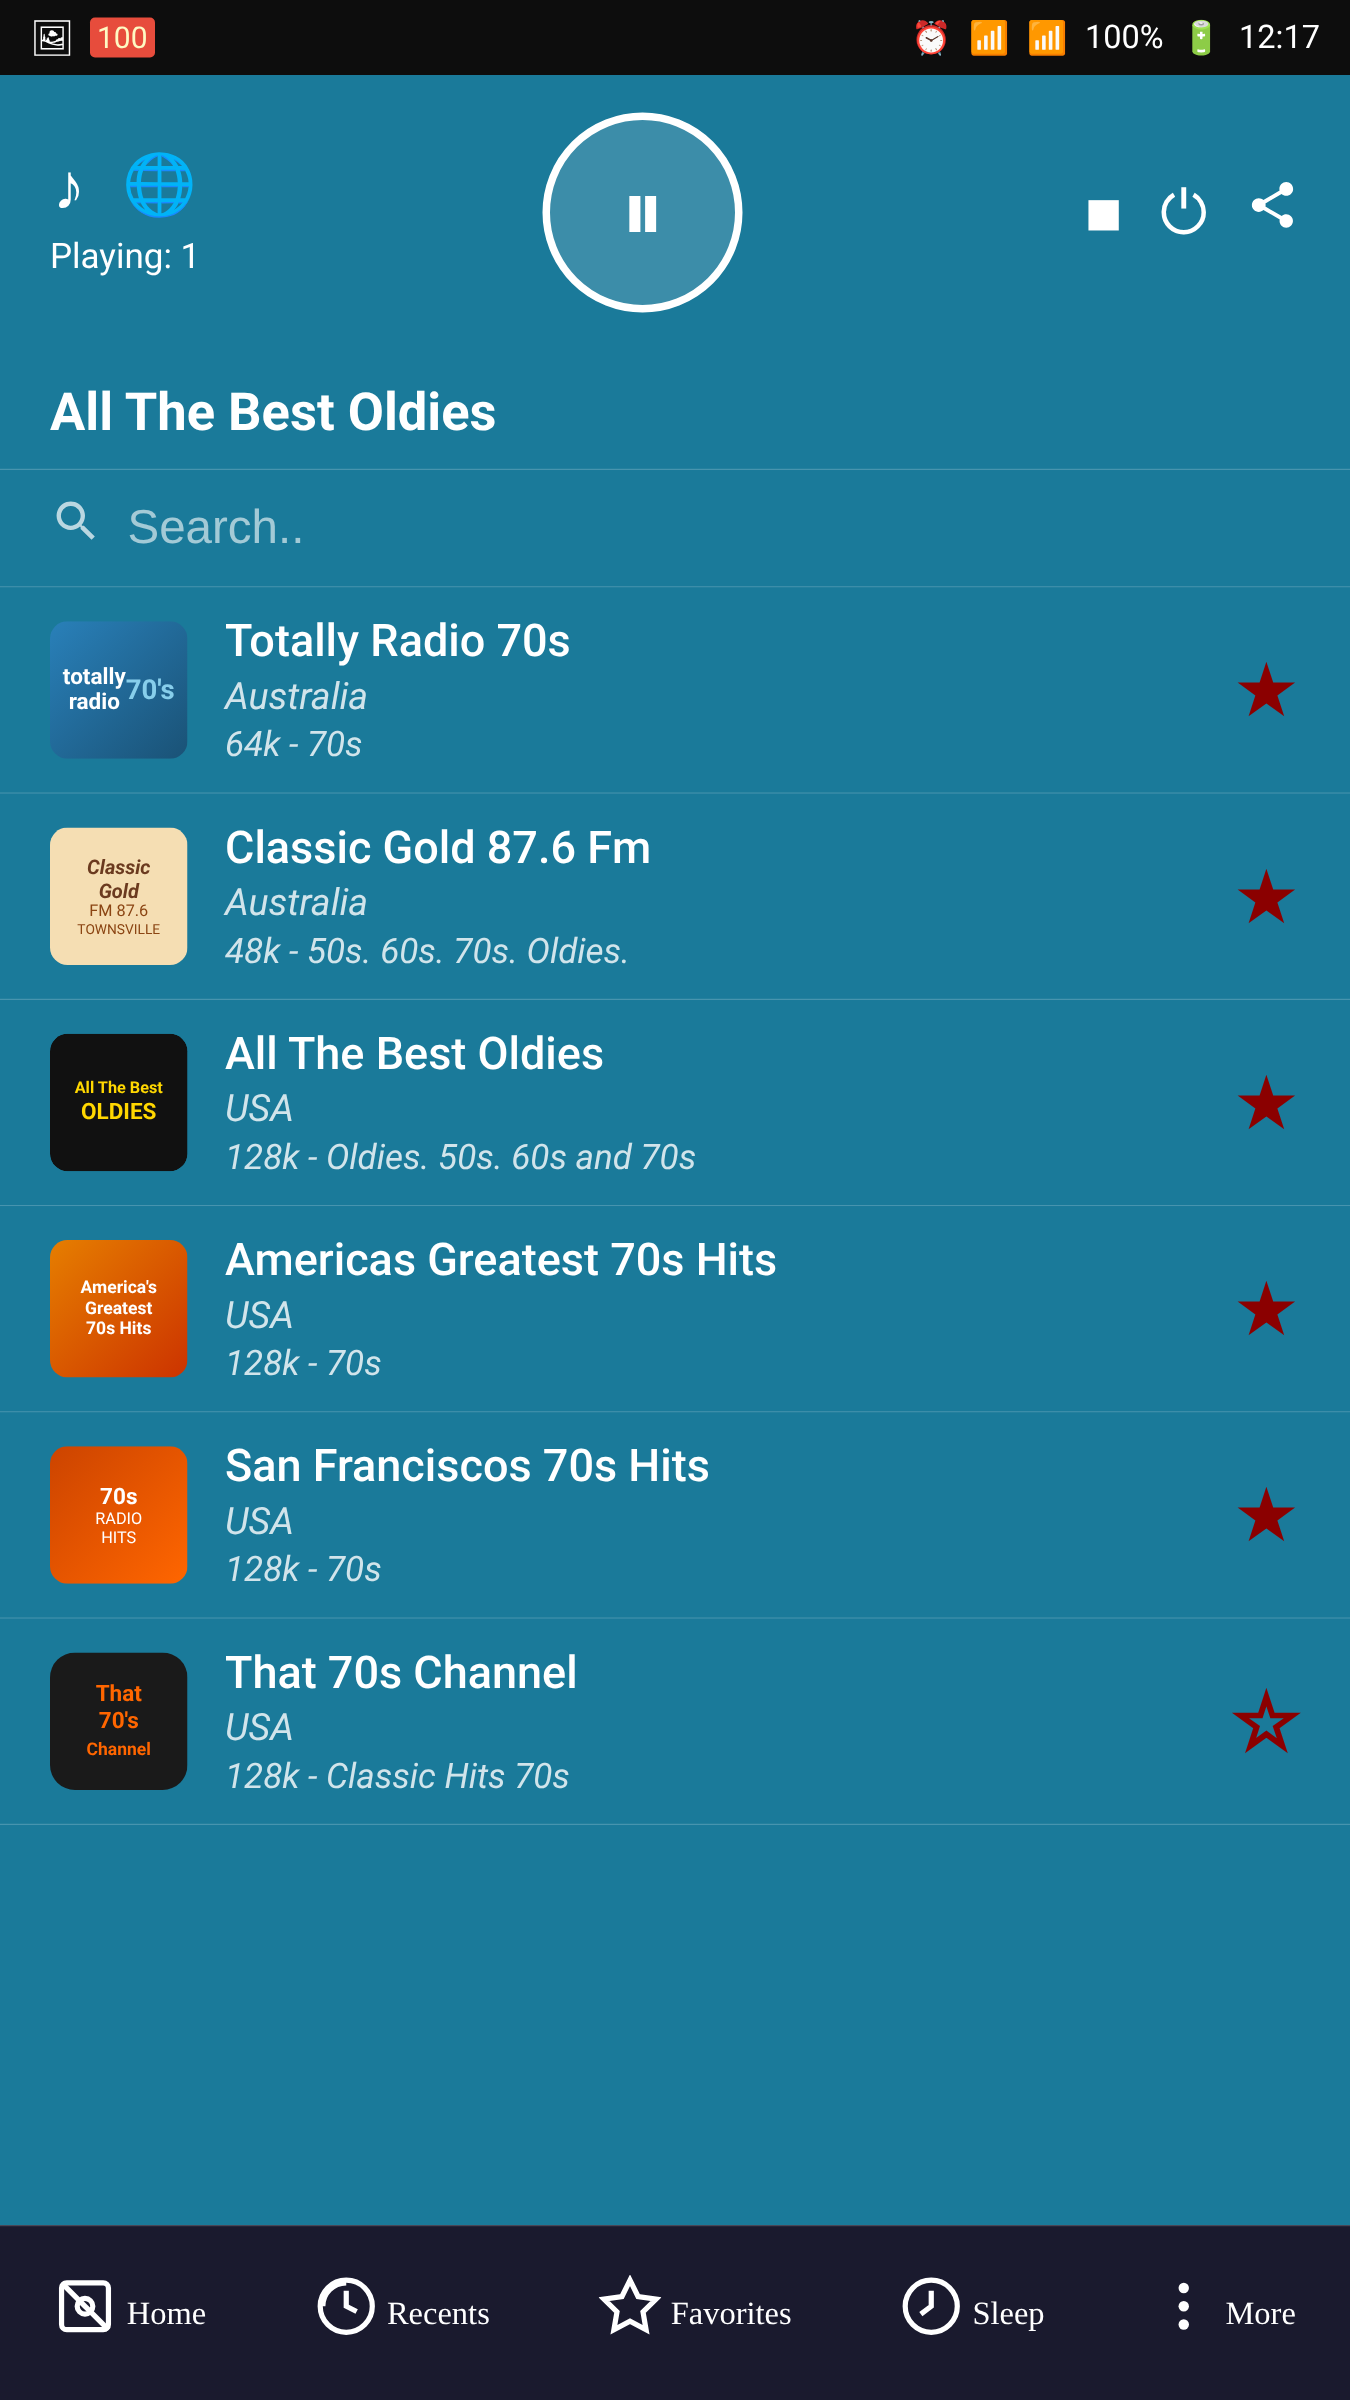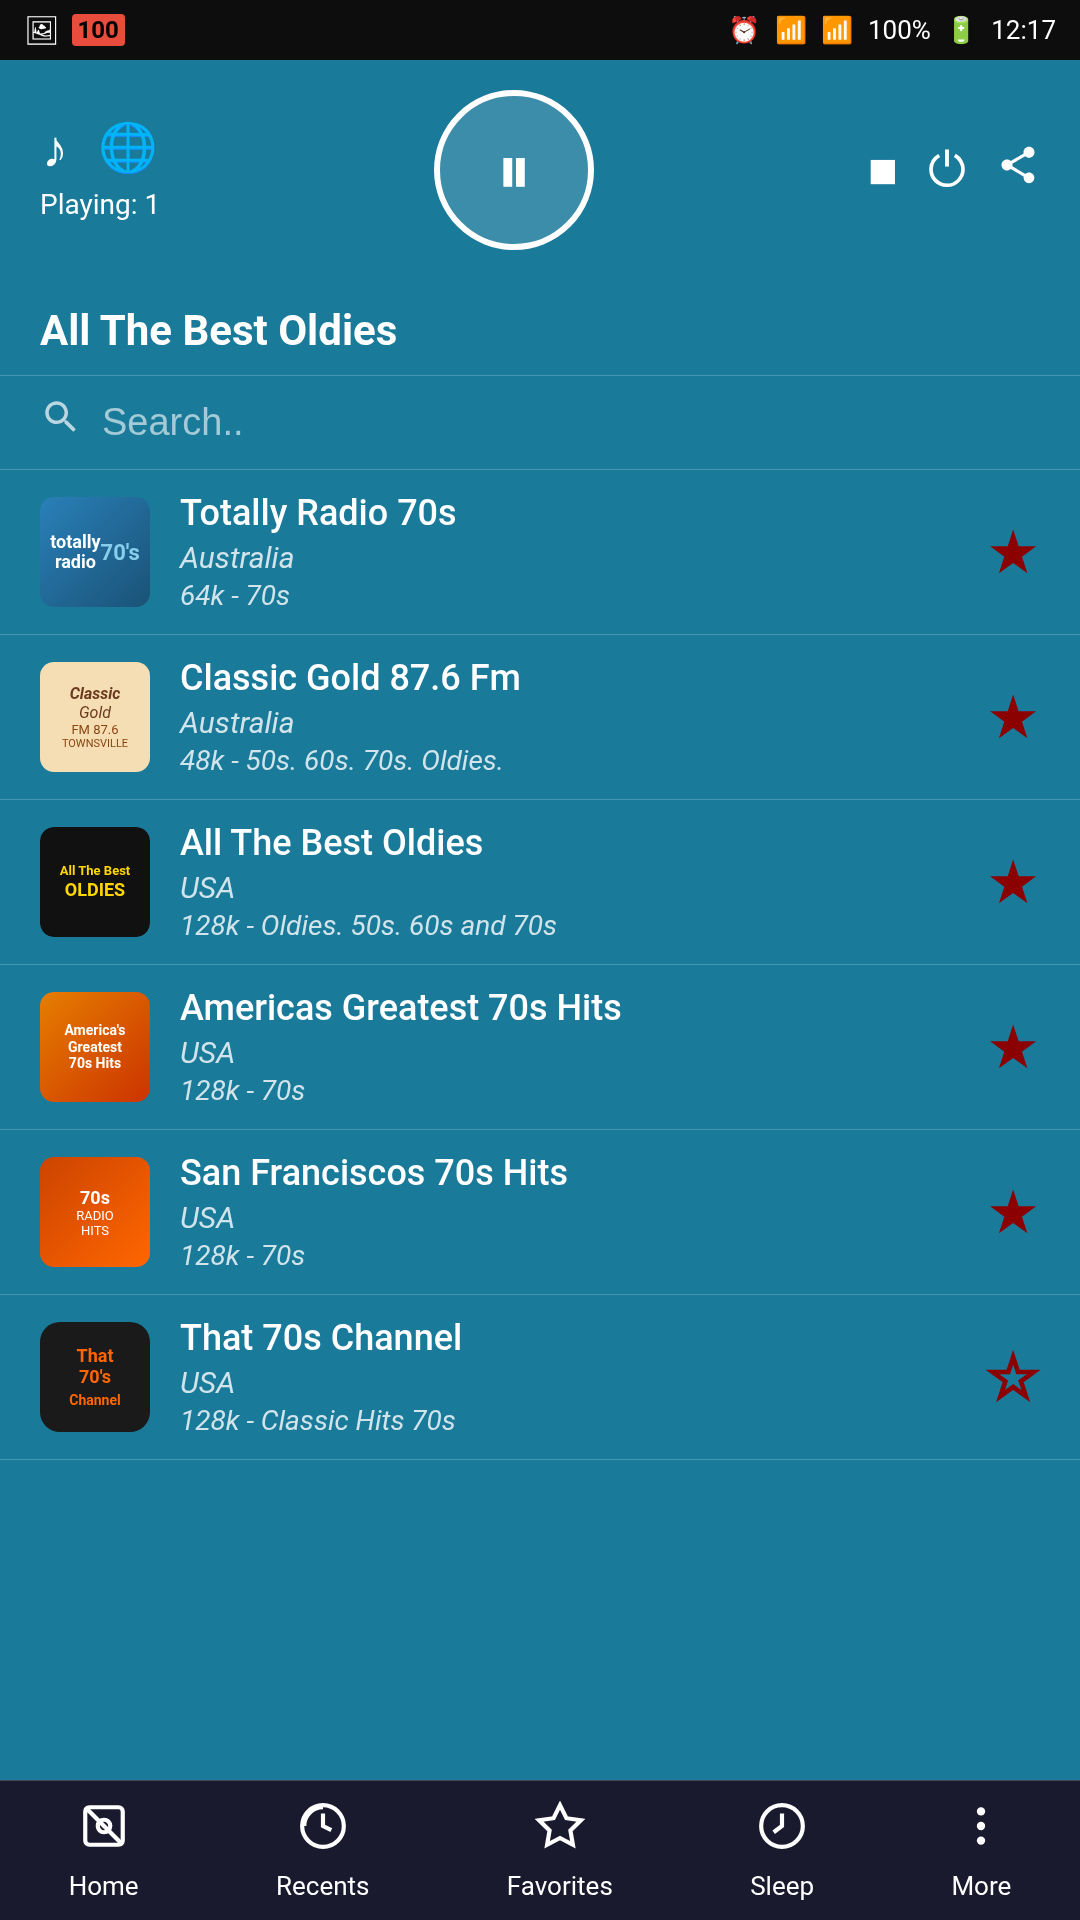--- a/index.html
+++ b/index.html
@@ -136,36 +136,36 @@
       width: 1080px;
       height: 140px;
       background-color: #1a1a2e;
       display: flex;
       align-items: center;
       justify-content: space-around;
       border-top: 1px solid rgba(255,255,255,0.2);
     }
     .nav-item {
       display: flex;
-      flex-direction: column;
       align-items: center;
       gap: 8px;
       cursor: pointer;
       color: white;
+      font-family: Liberation Serif, serif;
     }
     .nav-icon { font-size: 50px; }
     .nav-label { font-size: 26px; }
   </style>
 </head>
 <body>
 
 <div class="status-bar">
   <div class="status-left">
     <span>🖼</span>
-    <span style="font-size:22px;background:#e74c3c;color:#000000;padding:2px 6px;border-radius:4px;font-weight:bold;font-size:24px;">100</span>
+    <span style="font-size:22px;background:#e74c3c;color:#fef9c3;padding:2px 6px;border-radius:4px;font-weight:normal;font-size:24px;">100</span>
   </div>
   <div class="status-right">
     <span>⏰</span>
     <span>📶</span>
     <span>📶</span>
     <span>100%</span>
     <span>🔋</span>
     <span>12:17</span>
   </div>
 </div>
@@ -219,21 +219,21 @@
       <div class="station-name">Totally Radio 70s</div>
       <div class="station-country">Australia</div>
       <div class="station-bitrate">64k - 70s</div>
     </div>
     <span class="star-btn">★</span>
   </div>
     <div class="station-item">
     <div class="station-logo">
       <div style="background:#f5deb3;width:100%;height:100%;display:flex;flex-direction:column;align-items:center;justify-content:center;padding:4px;">
     <span style="font-size:16px;font-weight:bold;color:#6b3a1f;font-style:italic;">Classic</span>
-    <span style="font-size:16px;font-weight:normal;color:#6b3a1f;font-style:italic;">Gold</span>
+    <span style="font-size:16px;font-weight:bold;color:#6b3a1f;font-style:italic;">Gold</span>
     <span style="font-size:13px;color:#8b4513;">FM 87.6</span>
     <span style="font-size:11px;color:#8b4513;">TOWNSVILLE</span>
   </div>
     </div>
     <div class="station-info">
       <div class="station-name">Classic Gold 87.6 Fm</div>
       <div class="station-country">Australia</div>
       <div class="station-bitrate">48k - 50s. 60s. 70s. Oldies.</div>
     </div>
     <span class="star-btn">★</span>

